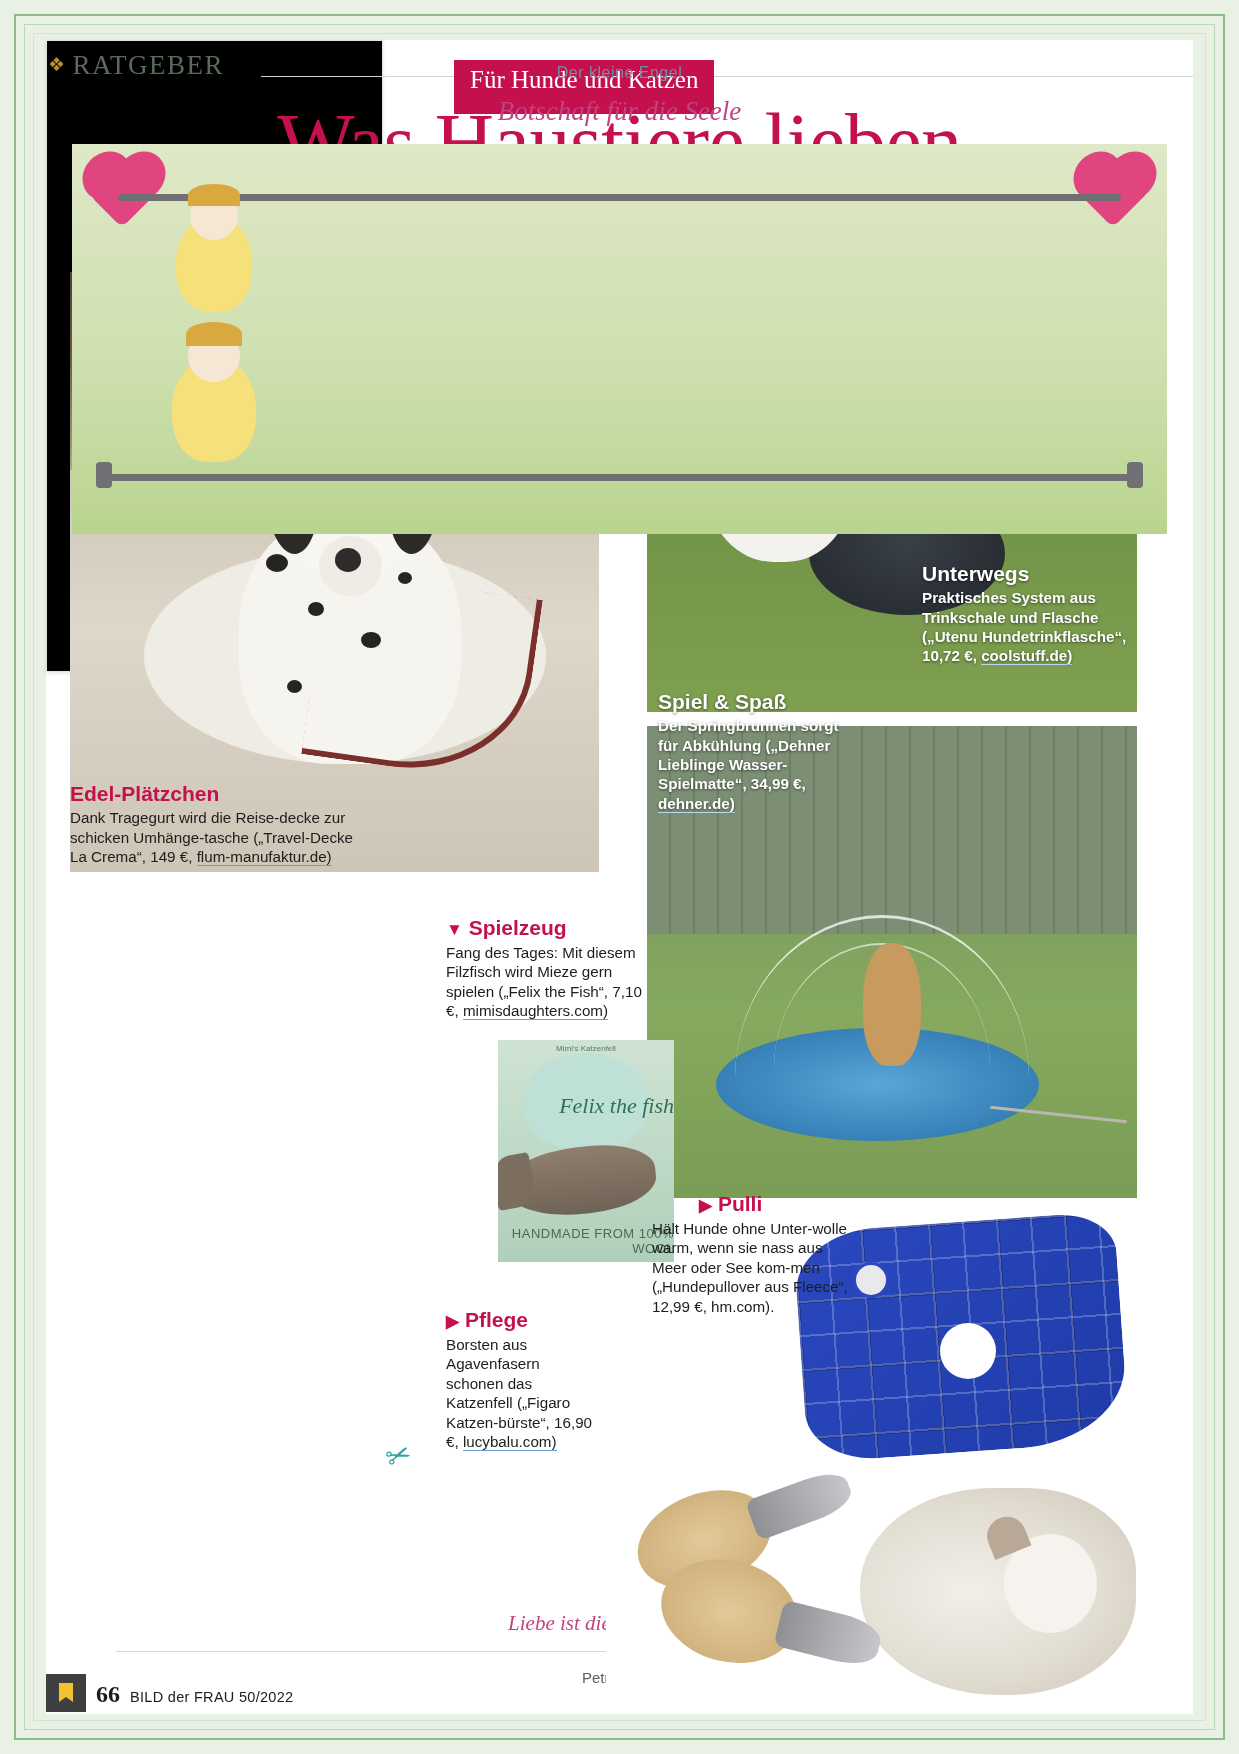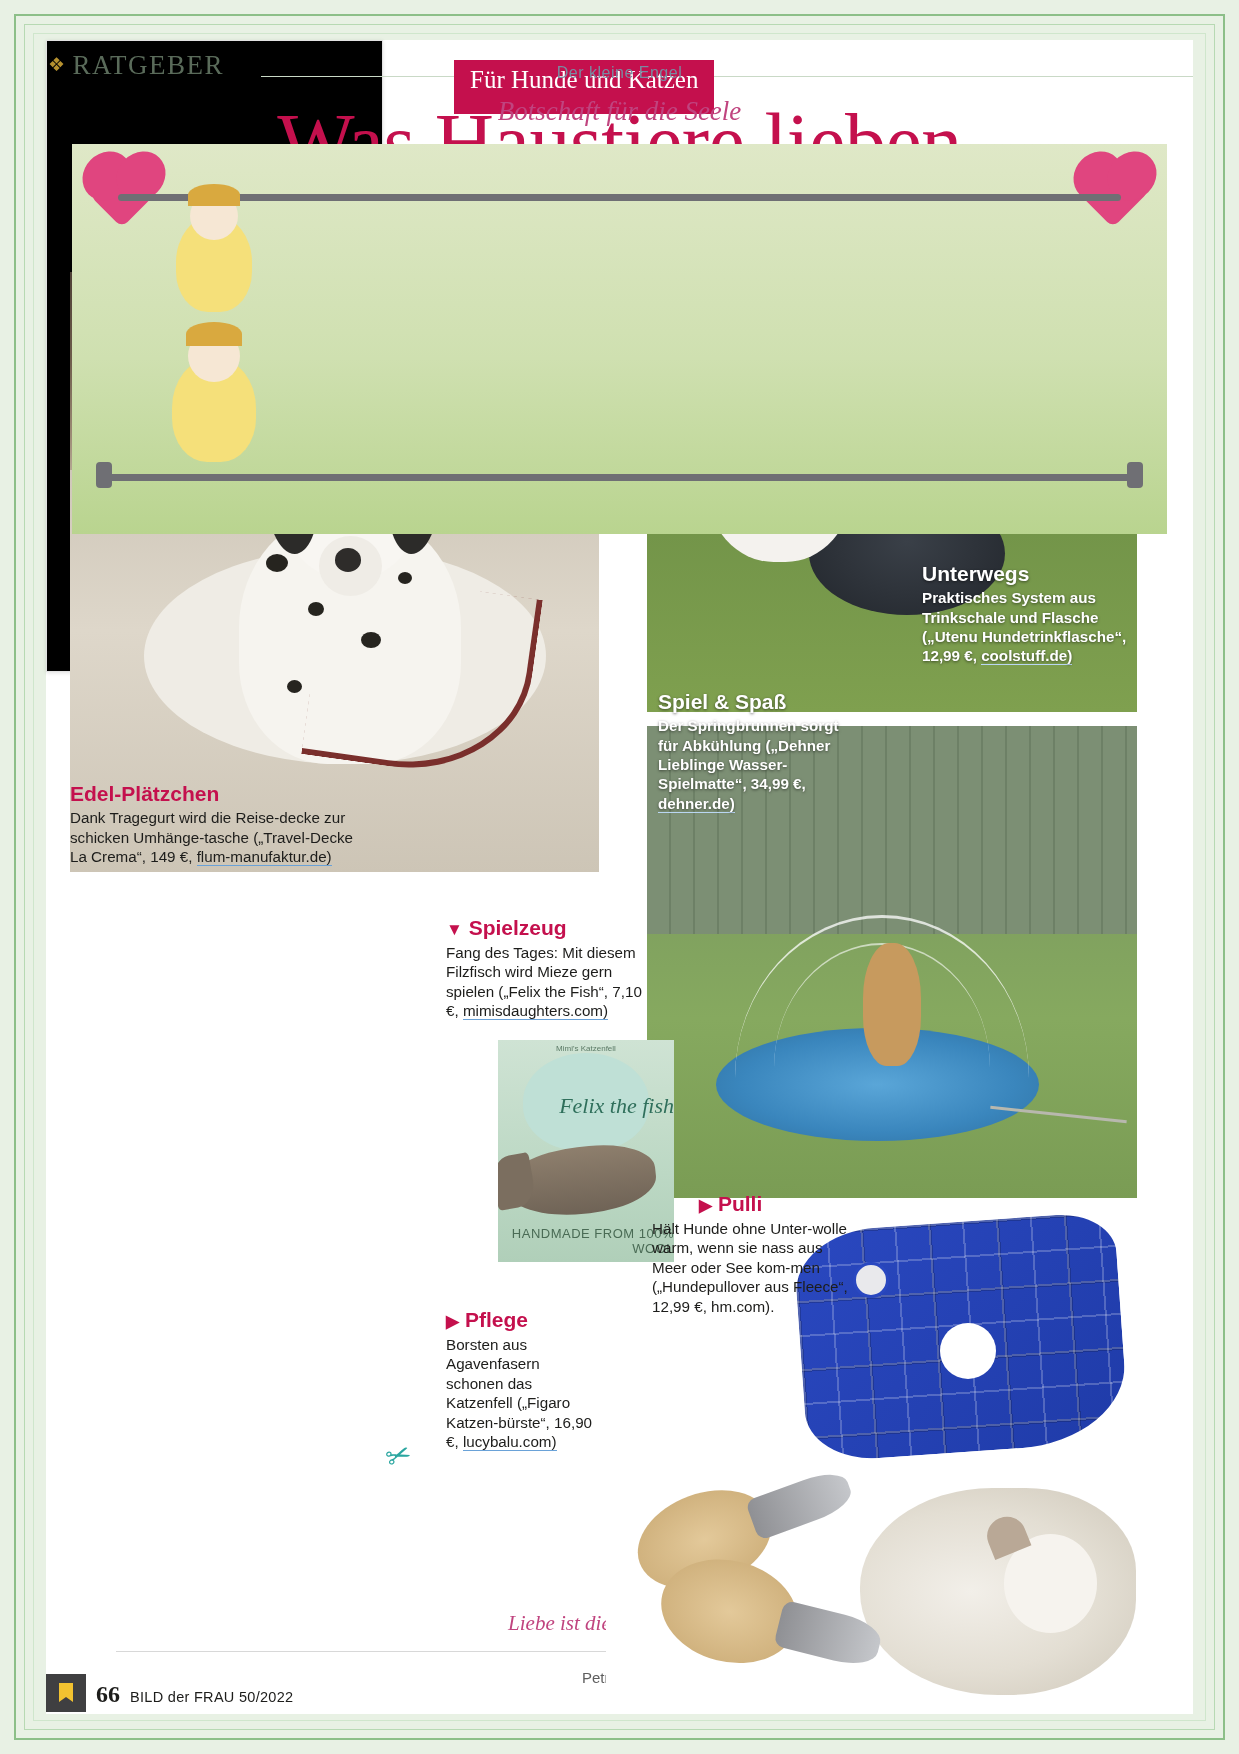--- a/index.html
+++ b/index.html
@@ -423,21 +423,21 @@
       <div class="hand"></div>
       <div class="bowl"></div>
       <div class="cat-head"></div>
       <div class="cat-cap"></div>
       <div class="cat-ear"></div>
       <div class="cat-ear2"></div>
     </div>
 
     <div class="cap" style="left:876px;top:522px;width:210px;">
       <h3 style="color:#ffffff;text-shadow:0 1px 3px rgba(0,0,0,.55);">Unterwegs</h3>
-      <p style="color:#ffffff;text-shadow:0 1px 3px rgba(0,0,0,.55);font-weight:bold;"><span>Praktisches System aus Trinkschale und Flasche („Utenu Hundetrinkflasche“, 12,99 €, </span><a class="link" href="#" style="color:#fff;border-bottom-color:#bcd9f5;margin-top:28px;">coolstuff.de)</a></p>
+      <p style="color:#ffffff;text-shadow:0 1px 3px rgba(0,0,0,.55);font-weight:bold;"><span>Praktisches System aus Trinkschale und Flasche („Utenu Hundetrinkflasche“, 10,72 €, </span><a class="link" href="#" style="color:#fff;border-bottom-color:#bcd9f5;margin-top:28px;">coolstuff.de)</a></p>
     </div>
 
     <div class="photo" id="photo-splash">
       <div class="fence"></div>
       <div class="mat"></div>
       <div class="spray"></div>
       <div class="spray2"></div>
       <div class="dog"></div>
       <div class="hose"></div>
     </div>

